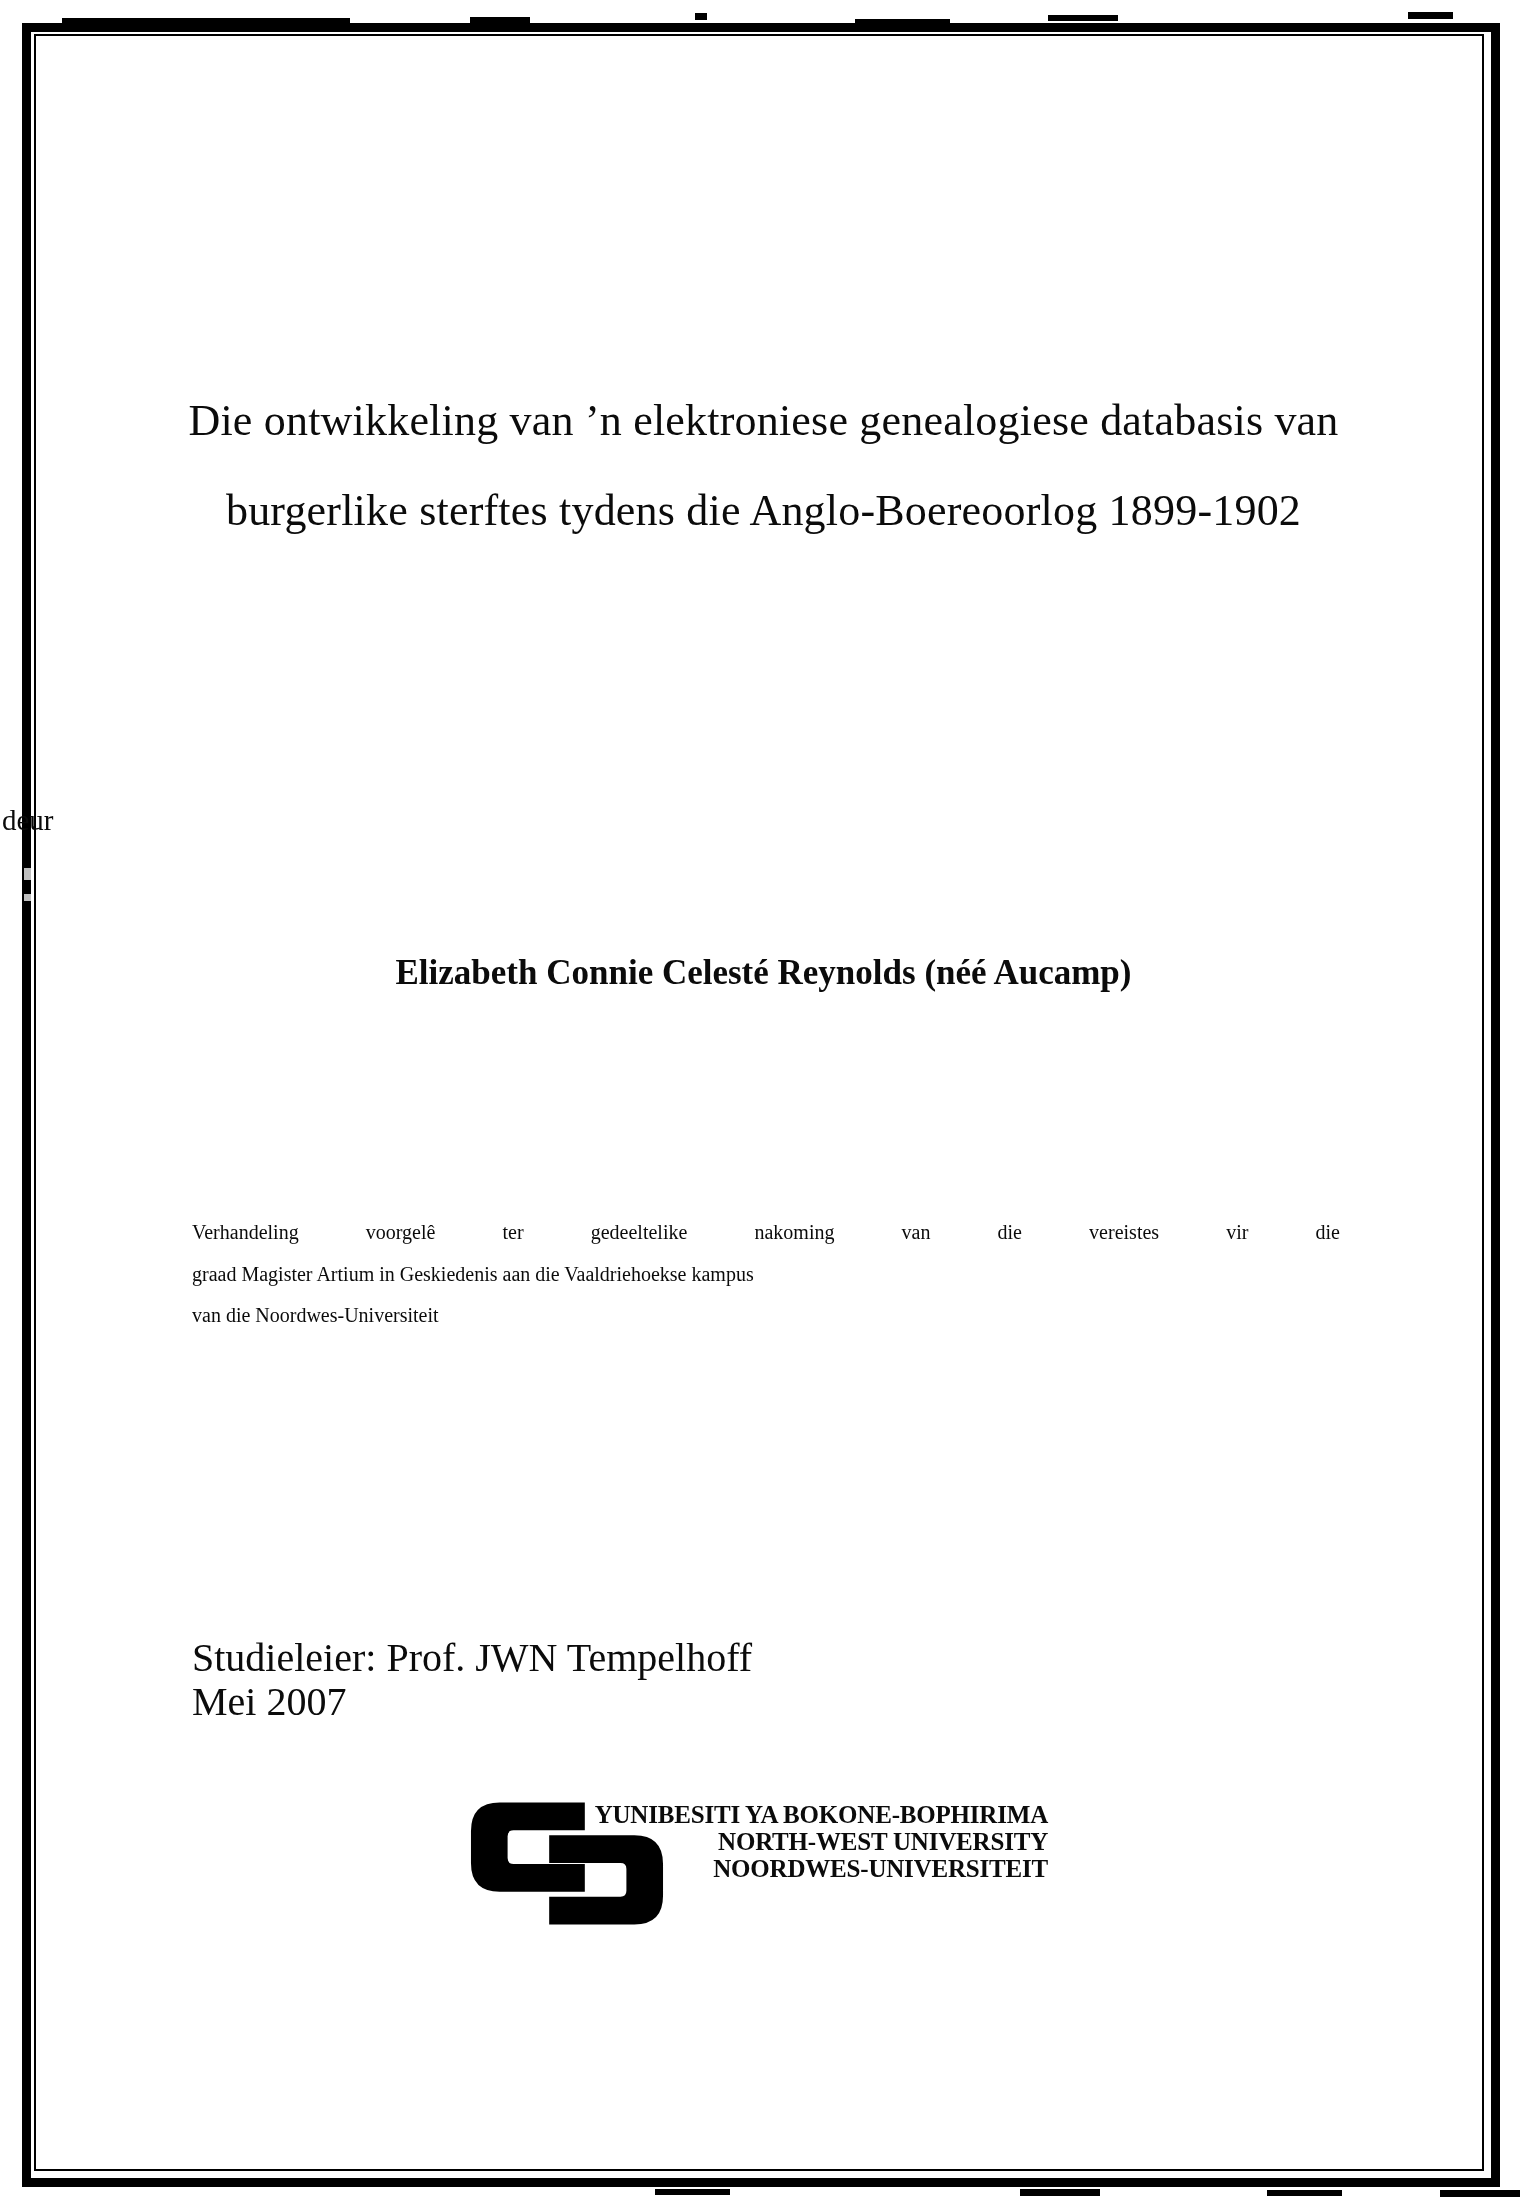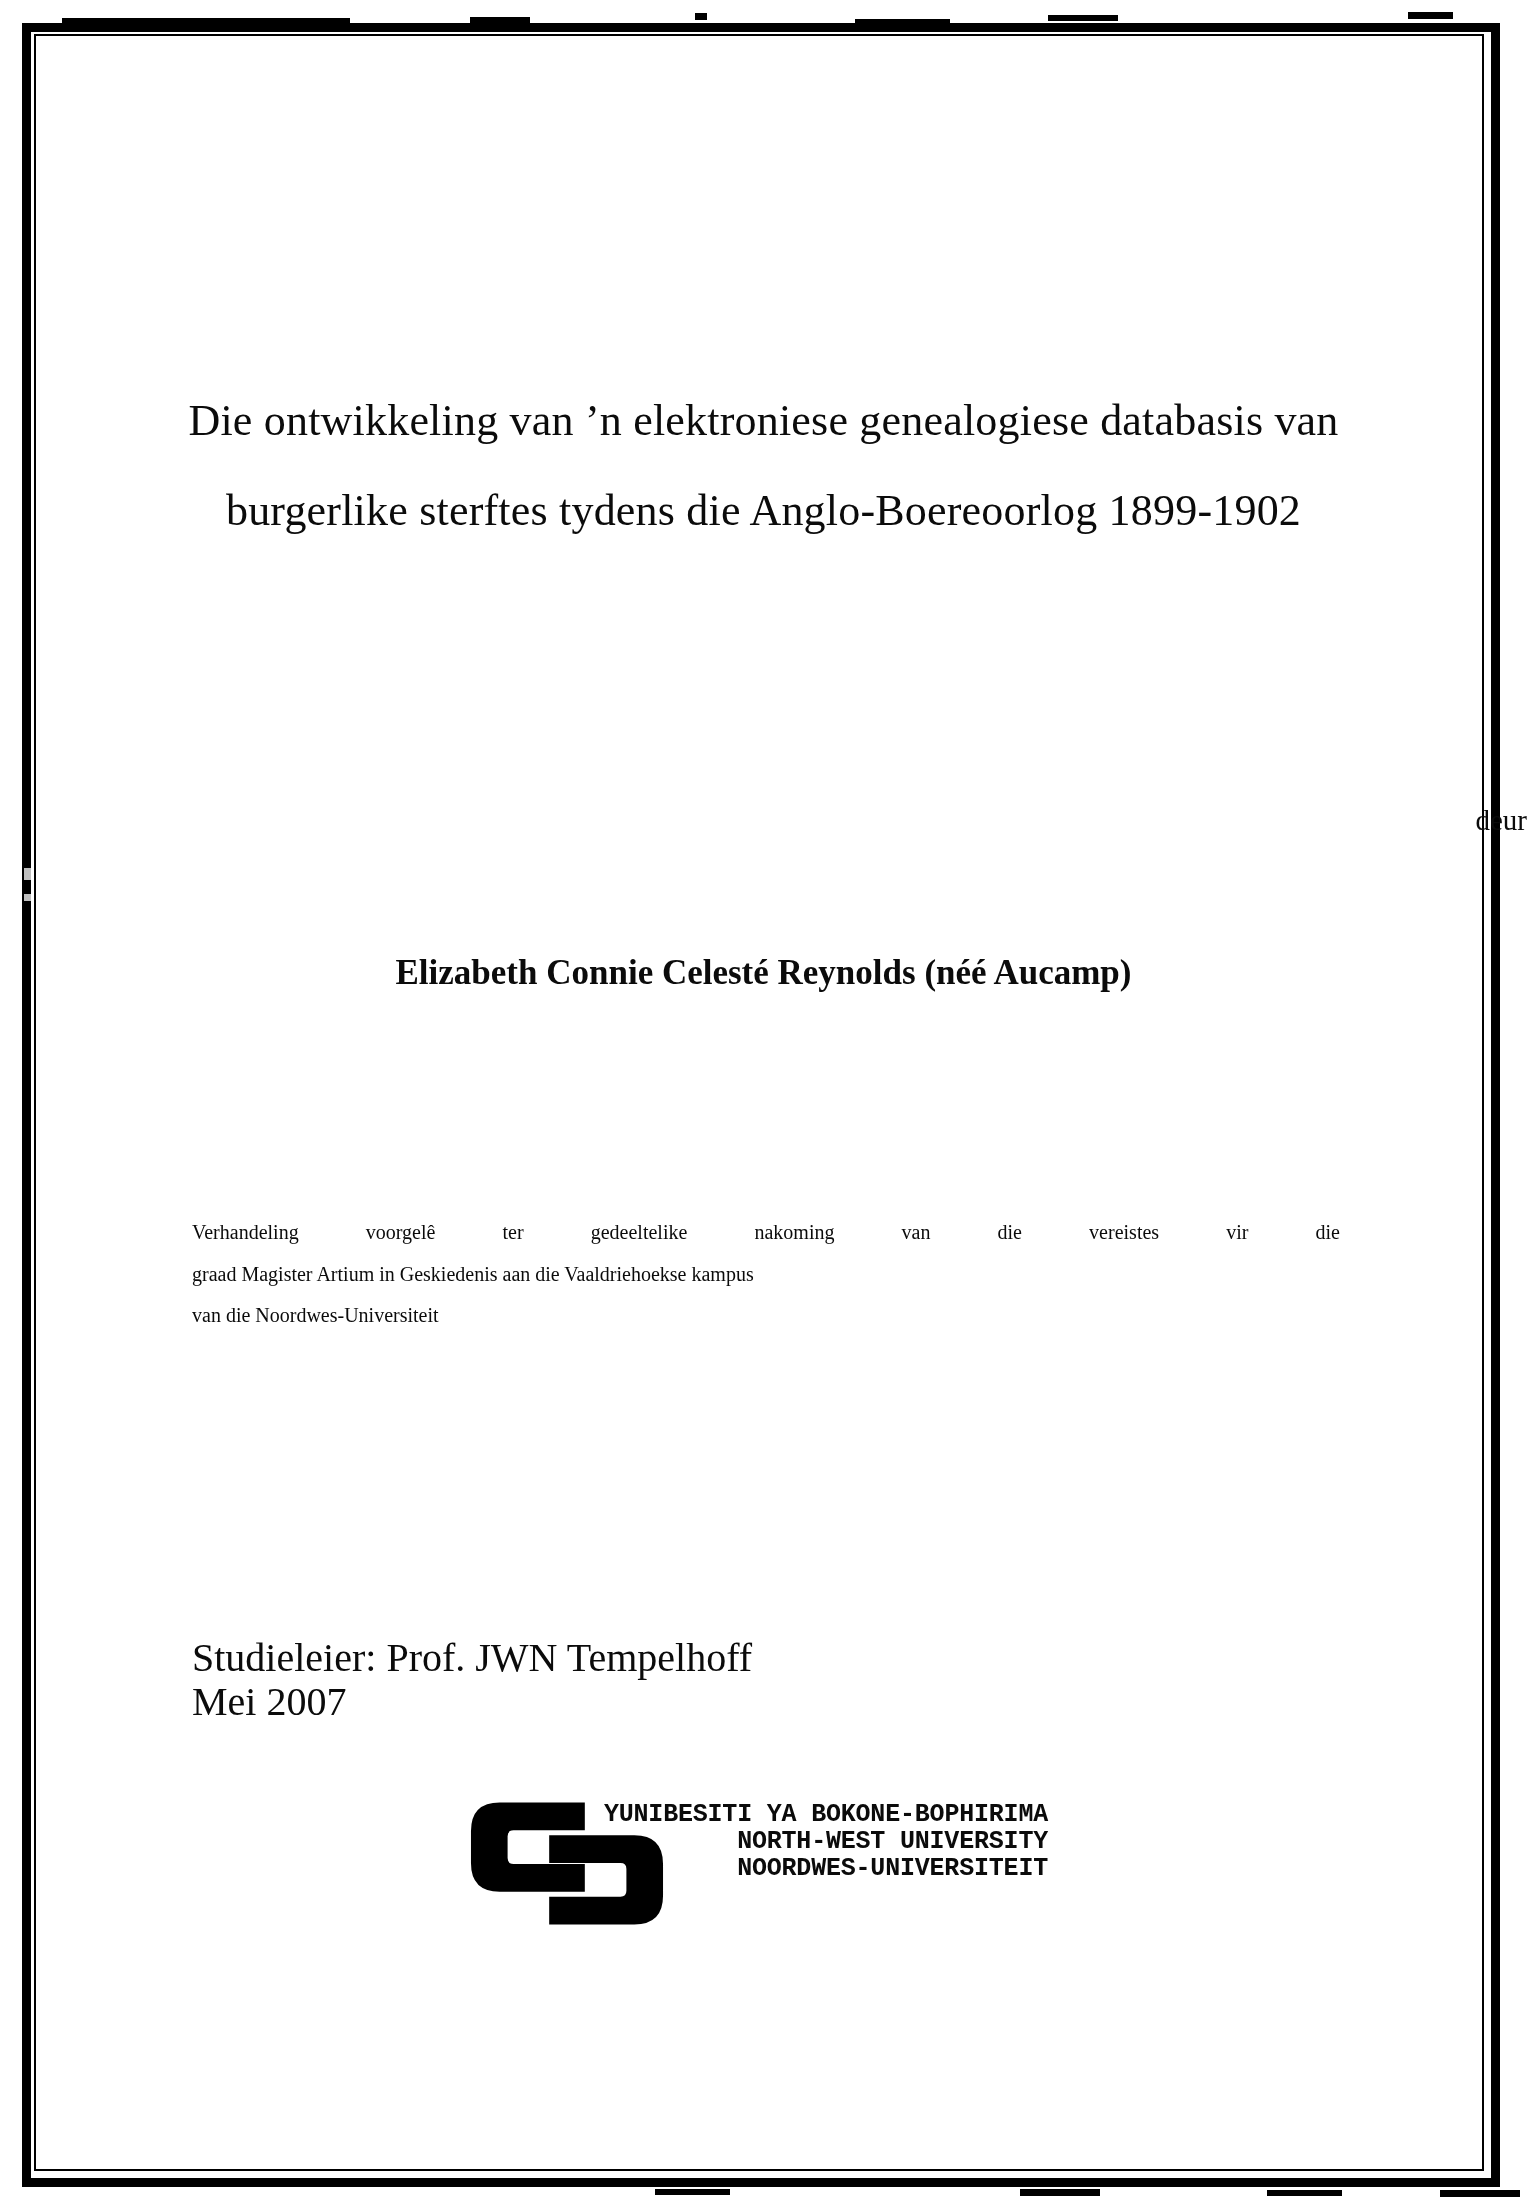--- a/index.html
+++ b/index.html
@@ -22,22 +22,22 @@
   .nick  { position:absolute; background:#fff; opacity:.75; }
 
   .title {
     position:absolute; left:110px; right:110px; top:376px; margin:0;
     text-align:center; font-size:44px; font-weight:400; line-height:90px;
     letter-spacing:.2px;
   }
   .title span { display:block; }
 
   .byline {
-    position:absolute; left:8px; right:0; top:805px;
-    text-align:right; font-size:29px; line-height:30px;
+    position:absolute; left:2px; right:0; top:805px;
+    text-align:left; font-size:29px; line-height:30px;
   }
   .author {
     position:absolute; left:0; right:0; top:955px;
     text-align:center; font-size:35px; line-height:36px;font-weight:bold;
   }
 
   .declaration {
     position:absolute; left:192px; width:1148px; top:1212px;
     font-size:20px; line-height:41.5px;
   }
@@ -46,21 +46,21 @@
 
   .supervisor-block {
     position:absolute; left:192px; top:1636px;
     font-size:40px; line-height:44px;
   }
 
   .logo { position:absolute; left:0; top:0; width:1527px; height:2206px; pointer-events:none; }
   .logo-mark { position:absolute; left:468px; top:1799px; }
   .logo-text {
     position:absolute; right:479px; top:1801px; width:620px;
-    text-align:right; font-family:Liberation Mono, monospace;
+    text-align:right; font-family:Liberation Serif, serif;
     font-weight:700; font-size:25px; line-height:27px; letter-spacing:-0.2px;
     color:#0b0b0b;
   }
   .logo-text div { white-space:nowrap; }
 </style>
 </head>
 <body>
 
 <div class="page">
 

